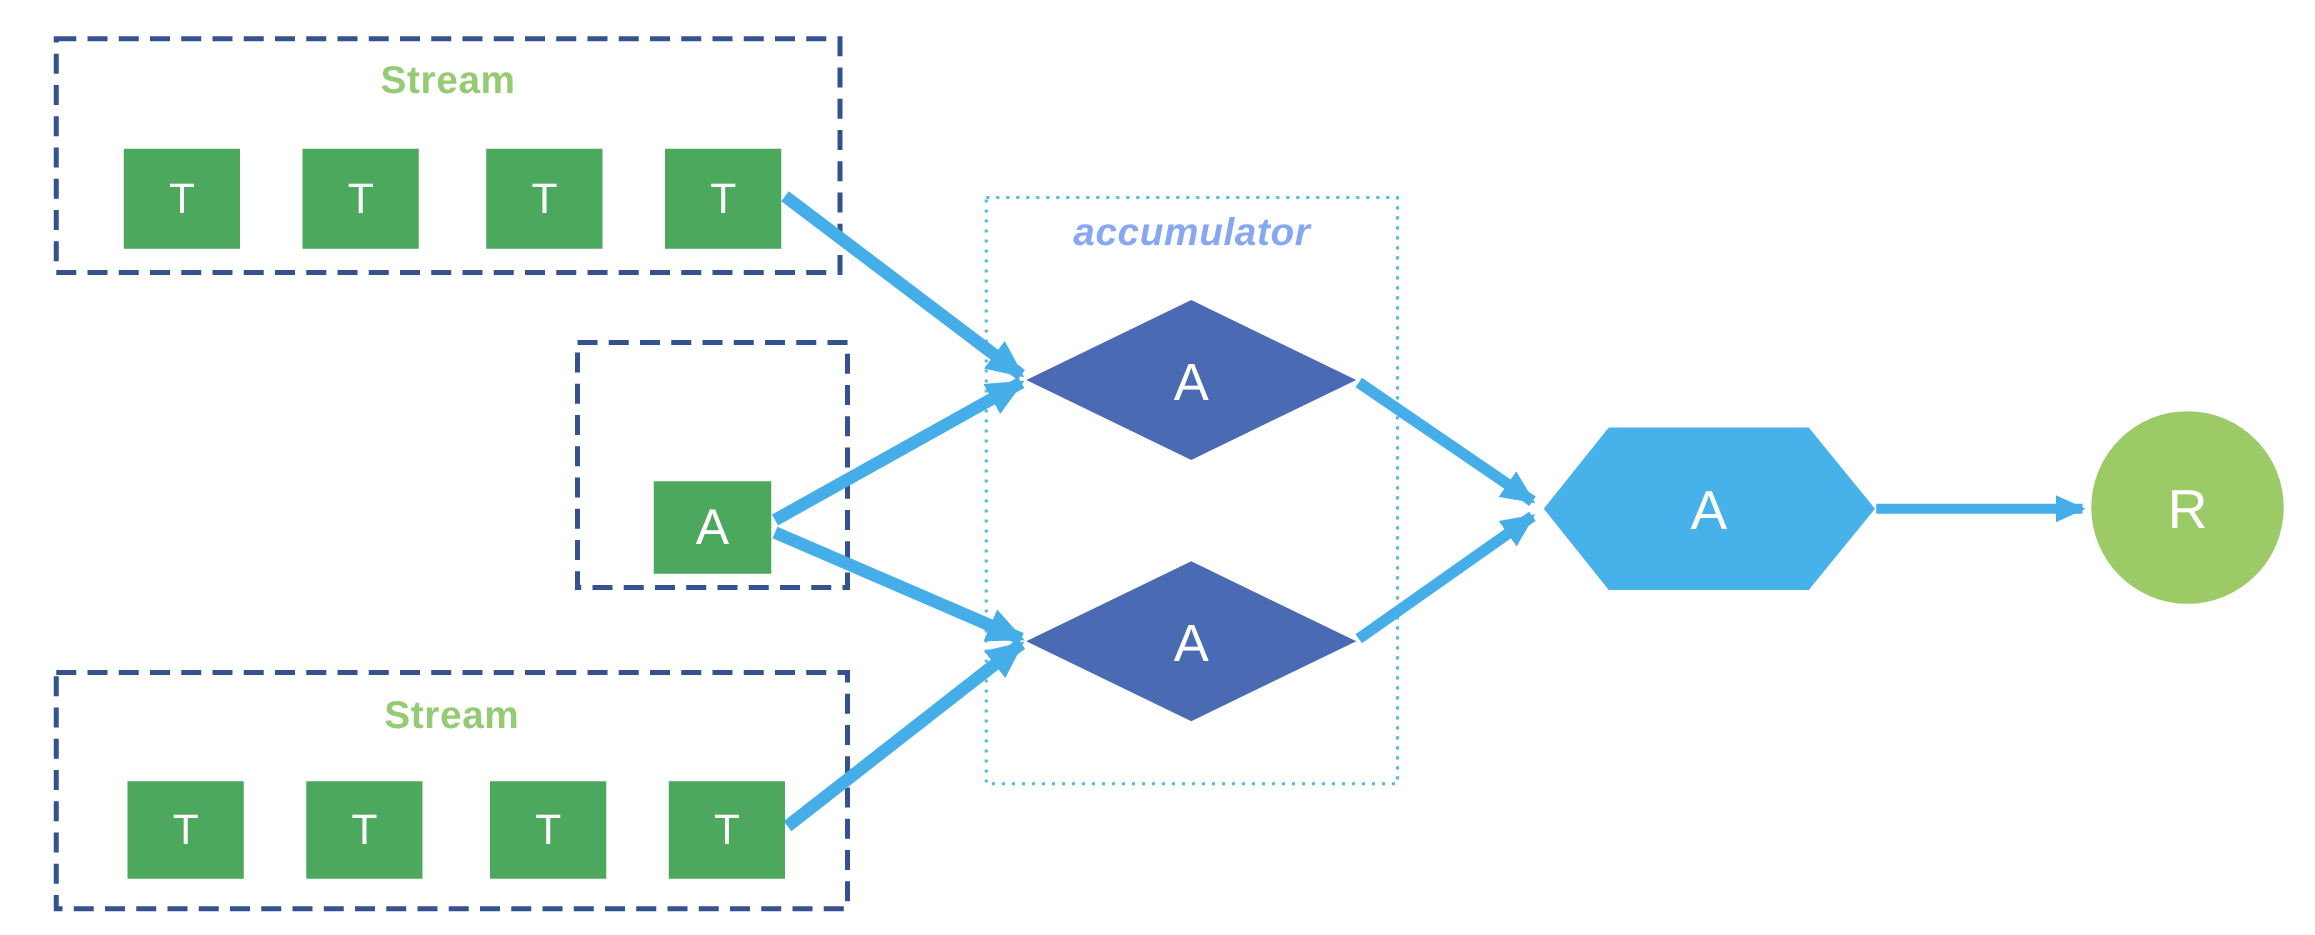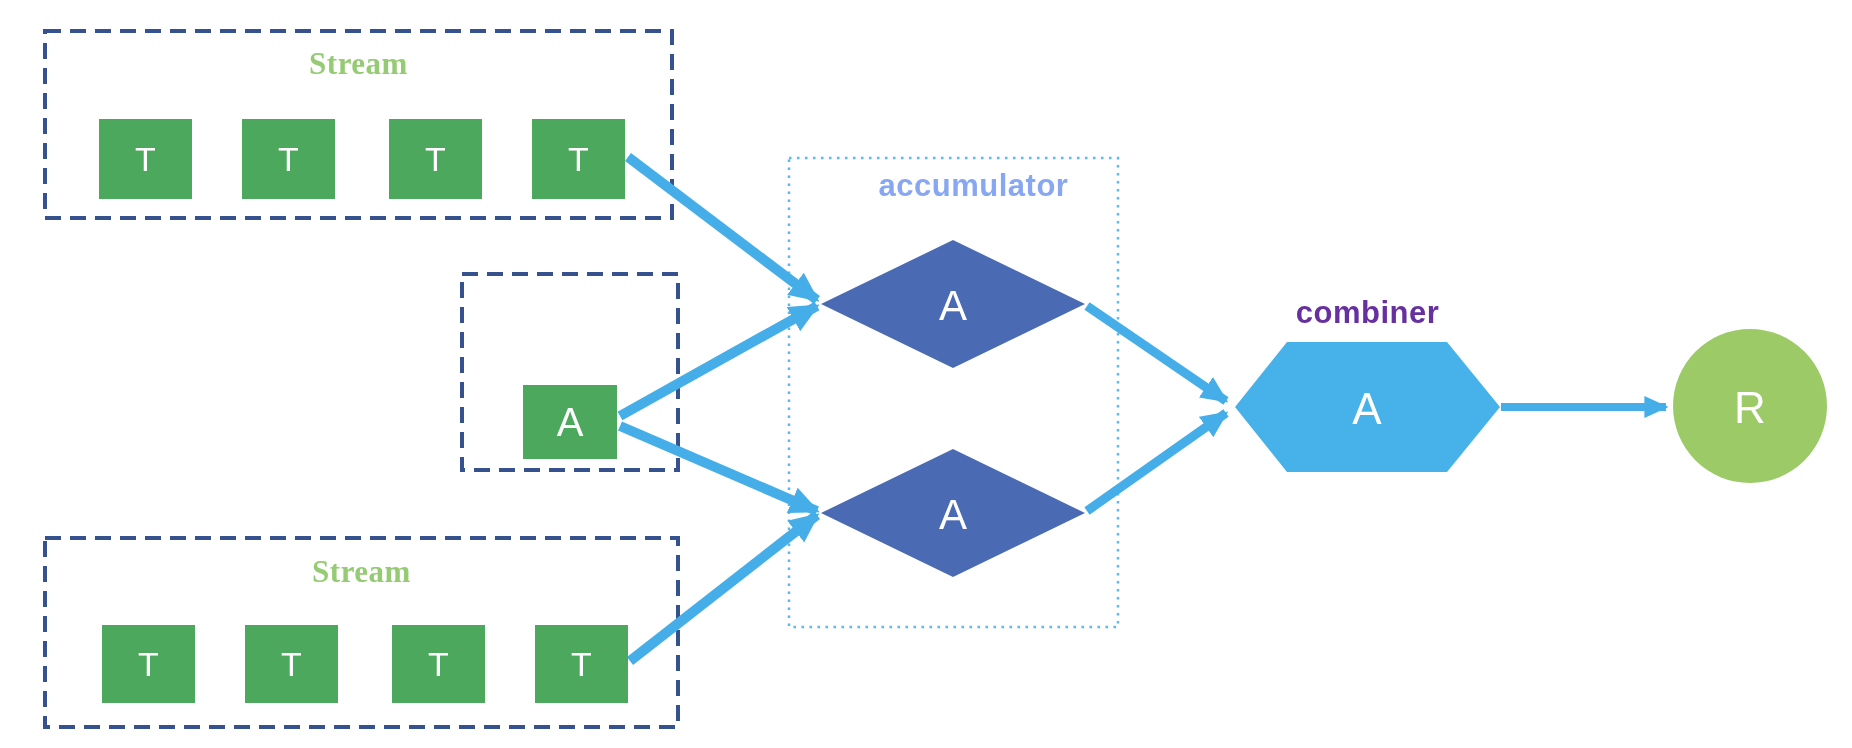--- a/index.html
+++ b/index.html
@@ -5,21 +5,21 @@
   html,body{margin:0;padding:0;background:#ffffff;}
   .canvas{
     position:relative;width:1852px;height:748px;overflow:hidden;background:#ffffff;
     font-family:"Liberation Sans",sans-serif;
   }
   .canvas svg{position:absolute;left:0;top:0;}
   .group-title{
     position:absolute;text-align:center;font-weight:bold;font-size:31px;
     letter-spacing:.5px;line-height:36px;white-space:nowrap;
   }
-  .t-green{color:var(--green-label,#95CB72);font-family:Liberation Serif, serif;}
+  .t-green{color:var(--green-label,#95CB72);}
   .t-accum{color:var(--accumulator-label,#87A7F2);}
   .t-comb{color:var(--combiner-label,#66319F);}
   .t-fin{color:var(--finisher-label,#F6BB43);}
   .tbox{
     position:absolute;width:93px;background:var(--green-box,#4BA85C);
     display:flex;align-items:center;justify-content:center;
     color:var(--shape-letter,#FFFFFF);font-size:34px;font-weight:400;
   }
   .shape-letter{
     position:absolute;transform:translate(-50%,-50%);
@@ -71,25 +71,24 @@
       <span>T</span>
     </div>
   <div class="tbox" style="left:532px;top:119px;height:80px;">
       <span>T</span>
     </div>
 
   <div class="tbox" style="left:523px;top:385px;width:94px;height:74px;font-size:40px;">
       <span>A</span>
     </div>
 
-  <div class="group-title t-accum" style="left:809px;top:168px;width:329px;">accumulator</div>
+  <div class="group-title t-accum" style="left:789px;top:168px;width:329px;font-style:italic;">accumulator</div>
   <span class="shape-letter" style="left:953px;top:306px;font-size:42px;">A</span>
   <span class="shape-letter" style="left:953px;top:515px;font-size:42px;">A</span>
 
-  <div class="group-title t-comb" style="left:1235px;top:295px;width:265px;">combiner</div>
   <span class="shape-letter" style="left:1367px;top:409px;font-size:44px;">A</span>
 
   <span class="shape-letter" style="left:1750px;top:408px;font-size:44px;">R</span>
 
   <div class="group-title t-green" style="left:45px;top:554px;width:633px;">Stream</div>
   <div class="tbox" style="left:102px;top:625px;height:78px;">
       <span>T</span>
     </div>
   <div class="tbox" style="left:245px;top:625px;height:78px;">
       <span>T</span>

